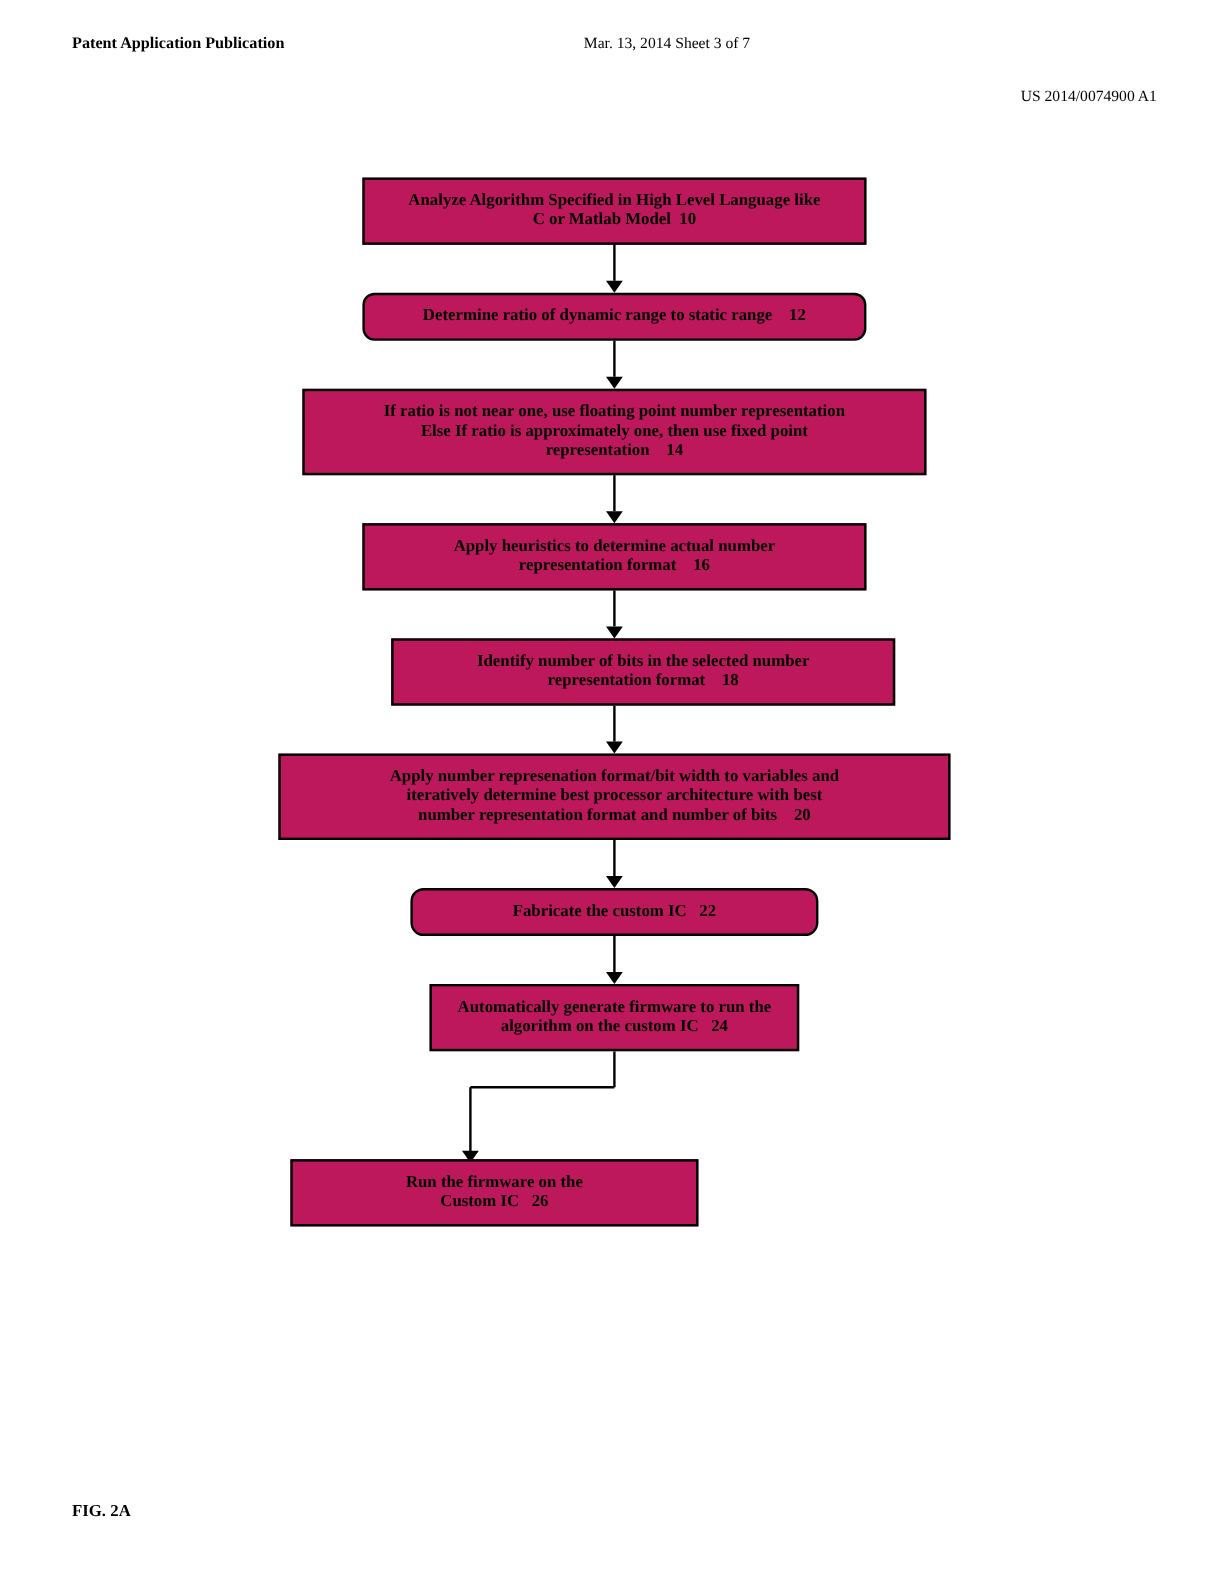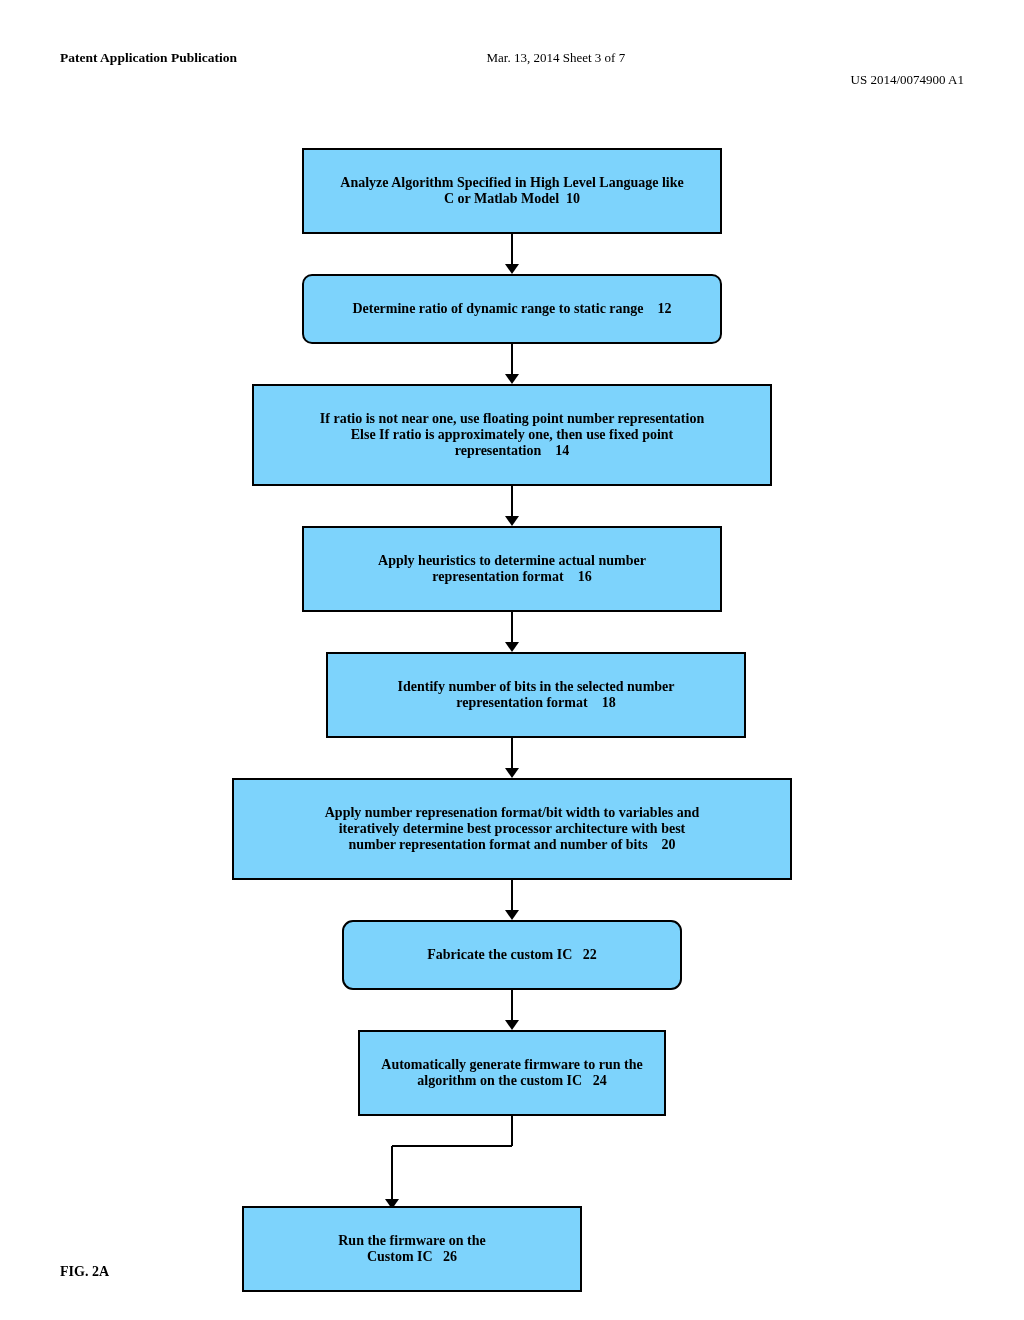--- a/index.html
+++ b/index.html
@@ -8,21 +8,21 @@
       height: 1320px;
       background: #ffffff;
       font-family: 'Times New Roman', Times, serif;
       position: relative;
       overflow: hidden;
     }
 
     .header {
       display: flex;
       justify-content: space-between;
-      align-items: center;
+      align-items: flex-start;
       padding: 28px 60px 0 60px;
       font-size: 13.5px;
       font-weight: bold;
     }
 
     .header-left {
       font-weight: bold;
     }
 
     .header-center {
@@ -40,25 +40,25 @@
     .flowchart-container {
       display: flex;
       flex-direction: column;
       align-items: center;
       padding-top: 60px;
       width: 100%;
     }
 
     .flow-box {
       border: 2px solid #000;
-      padding: 25px 20px;
+      padding: 10px 20px;
       text-align: center;
       font-size: 14px;
       font-weight: bold;
-      background: #7dd3fc;
+      background: #be185d;
       position: relative;
     }
 
     .box-1 {
       width: 420px;
     }
 
     .box-2 {
       width: 420px;
       border-radius: 10px;
@@ -111,21 +111,21 @@
     .arrow-head {
       width: 0;
       height: 0;
       border-left: 7px solid transparent;
       border-right: 7px solid transparent;
       border-top: 10px solid #000;
     }
 
     .fig-label {
       position: absolute;
-      bottom: 40px;
+      bottom: 52px;
       left: 60px;
       font-size: 14px;
       font-weight: bold;
     }
   </style>
 </head>
 <body>
 
 <div class="header">
   <span class="header-left">Patent Application Publication</span>

